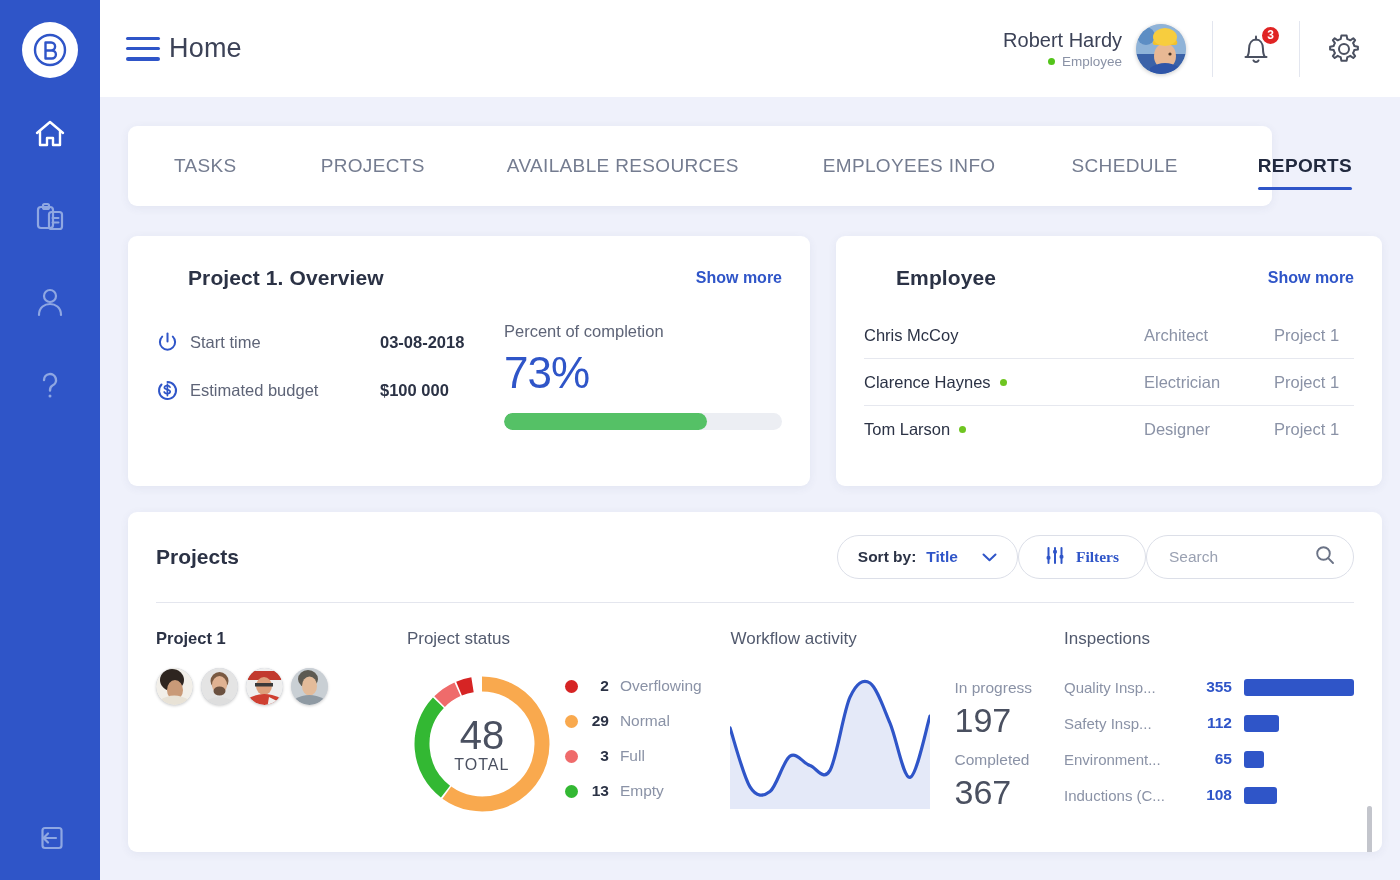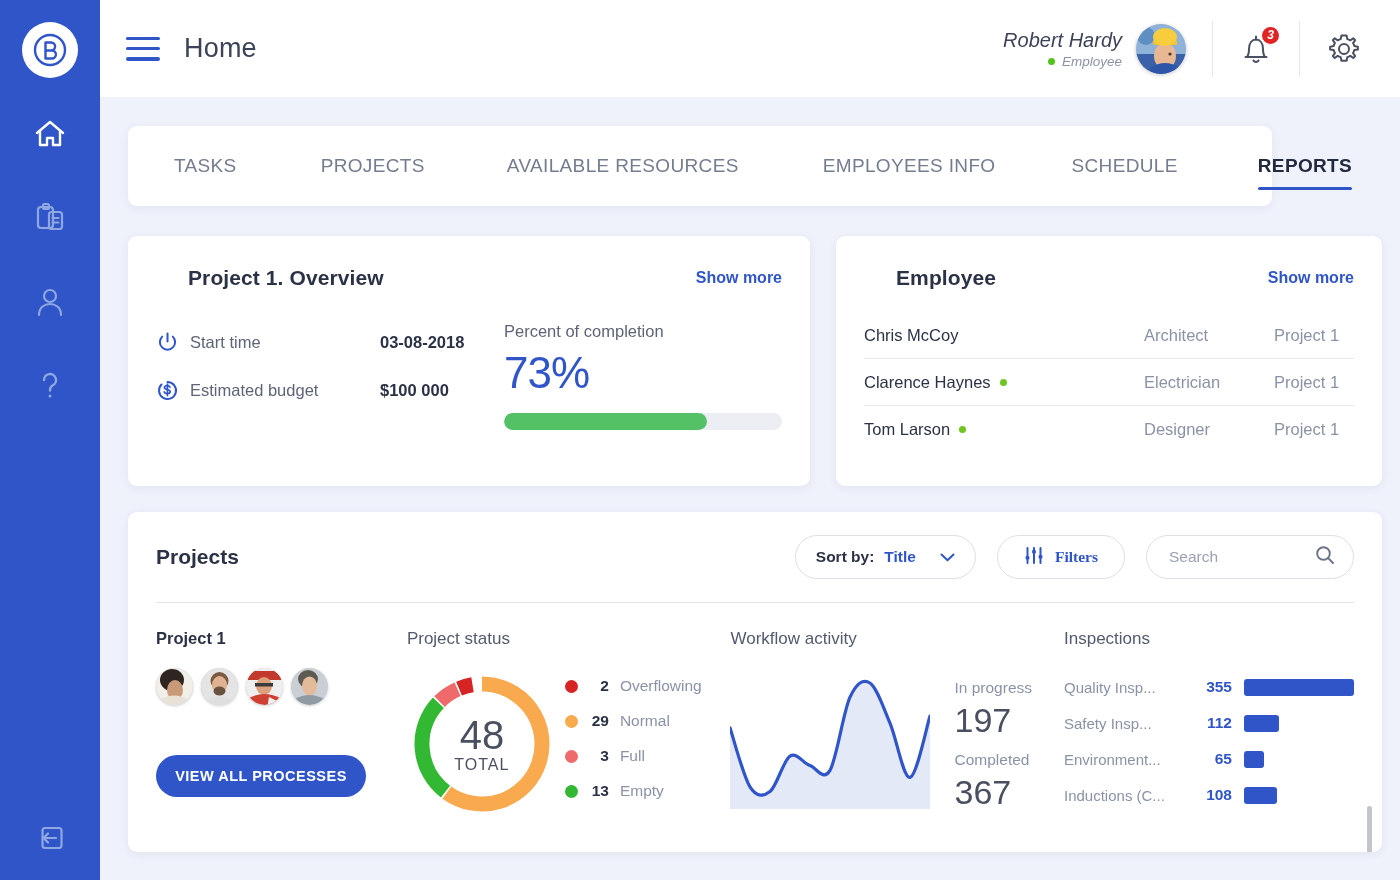--- a/index.html
+++ b/index.html
@@ -49,26 +49,26 @@
     background: #ffffff;
     display: flex; align-items: center;
   }
   .hamburger {
     margin-left: 26px; width: 34px; height: 24px;
     display: flex; flex-direction: column; justify-content: space-between;
     cursor: pointer;
   }
   .hamburger span { display: block; height: 3.5px; border-radius: 2px; background: #2f55c8; }
   .page-title {
-    margin-left: 24px;
+    margin-left: 9px;
     font-size: 27px; color: #3c4257; font-weight: 400;
     letter-spacing: .2px;
   }
   .header-right {
-    margin-left: auto; display: flex; align-items: center; height: 100%; font-style: italic;
+    margin-left: auto; display: flex; align-items: center; height: 100%;
   }
   .user-block { display: flex; align-items: center; }
   .user-text { text-align: right; margin-right: 14px; }
   .user-name { font-size: 20px; color: #3c4257; line-height: 26px; }
   .user-status {
     font-size: 13.5px; color: #8a92a6; line-height: 18px;
     display: flex; align-items: center; justify-content: flex-end; gap: 7px;
   }
   .status-dot { width: 7px; height: 7px; border-radius: 50%; background: #53c41a; display: inline-block; }
   .avatar-main {
@@ -170,21 +170,21 @@
     position: absolute; left: 28px; top: 415px;
     width: 1254px; height: 340px;
     padding: 0;
     overflow: hidden;
   }
   .proj-head {
     display: flex; align-items: center;
     padding: 0 28px; height: 90px;
   }
   .proj-title { font-size: 21px; color: #2b3245; font-weight: 700; }
-  .proj-tools { margin-left: auto; display: flex; align-items: center; gap: 21px; }
+  .proj-tools { margin-left: auto; display: flex; align-items: center; }
   .pill {
     border: 1px solid #dcdfe8; border-radius: 24px;
     height: 44px; display: flex; align-items: center;
     background: #fff; cursor: pointer;
   }
   .sortby { padding: 0 20px; gap: 10px; }
   .sortby-label { font-size: 15.5px; color: #2b3245; font-weight: 700; }
   .sortby-value { font-size: 15.5px; color: #2f55c8; font-weight: 700; }
   .chev { margin-left: 14px; }
   .filters { padding: 0 26px; gap: 11px; font-family: Liberation Serif, serif; }
@@ -564,21 +564,20 @@
                   </defs>
                 <g clip-path="url(#c4)">
                     <rect width="37" height="37" fill="#c9cfd4"></rect>
                   <ellipse cx="17" cy="11" rx="10" ry="9" fill="#5d5a52"></ellipse>
                   <ellipse cx="18.5" cy="18" rx="7.5" ry="9.5" fill="#e3bb9a"></ellipse>
                   <path d="M4 31 q14 -8 29 0 v9 h-29z" fill="#8f9aa3"></path>
                   </g>
                 </svg>
             </div>
           </div>
-          <button class="btn-primary">VIEW ALL PROCESSES</button>
         </div>
 
         <div class="col-status">
           <div class="col-title">Project status</div>
           <div class="status-body">
             <div class="donut-wrap">
               <svg width="150" height="150" viewBox="0 0 150 150" id="donut-svg">
                   <path d="M 75 15 A 60 60 0 1 1 39.81765859585264 123.60249842674776" fill="none" stroke="#f9a94e" stroke-width="15"></path>
                   <path d="M 38.47431425947676 122.6012004174741 A 60 60 0 0 1 31.405519741741458 33.774749351734606" fill="none" stroke="#33b833" stroke-width="15"></path>
                   <path d="M 32.57359312880714 32.573593128807154 A 60 60 0 0 1 50.50017237711692 20.229949366017422" fill="none" stroke="#ef6b6b" stroke-width="15"></path>

